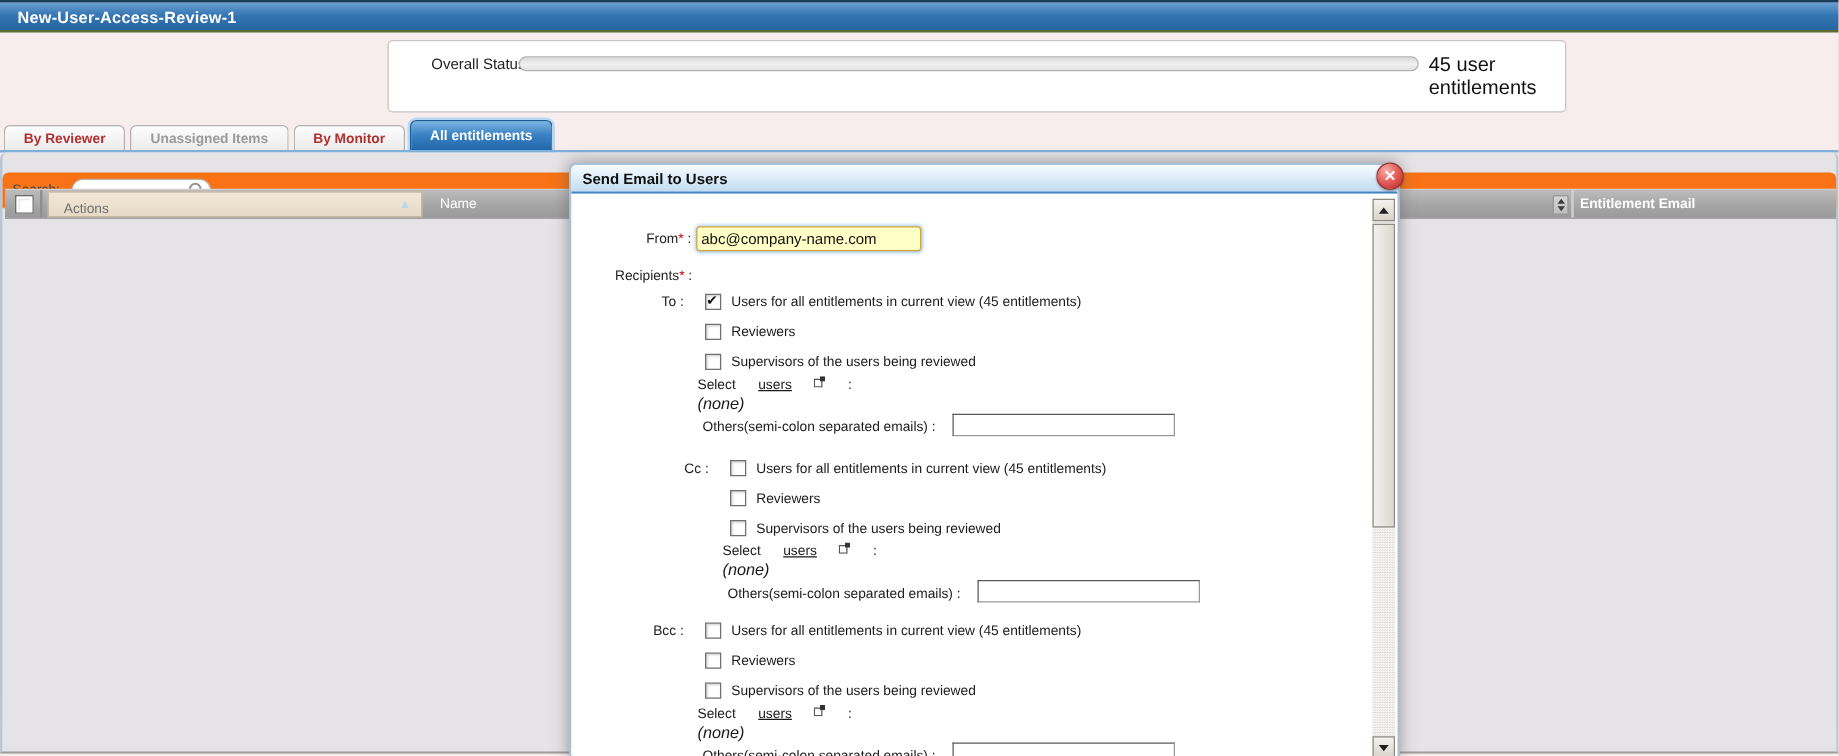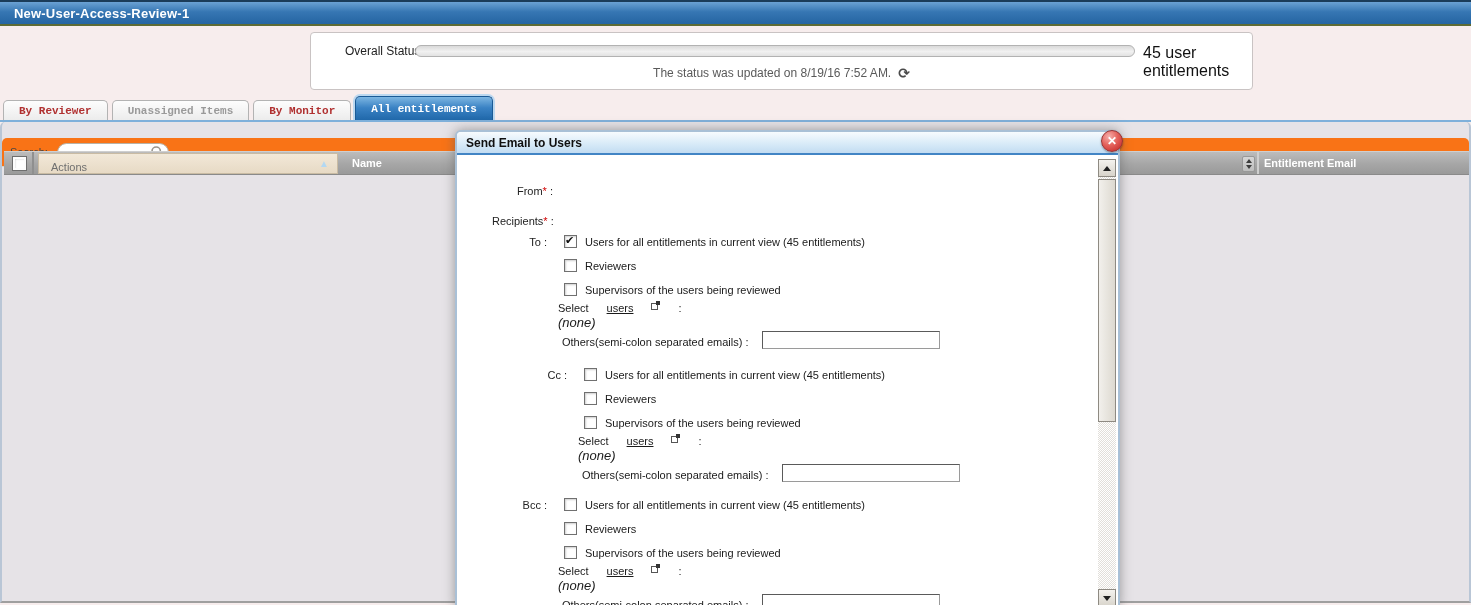--- a/index.html
+++ b/index.html
@@ -31,21 +31,21 @@
   .progress-fill { position:absolute; left:0; top:0; bottom:0; border-radius:7px; background:#8fb7df; }
   .status-count { position:absolute; left:832px; top:11px; font-size:16px; color:#111; }
   .status-updated {
     position:absolute; left:0; top:33px; width:100%;
     display:flex; align-items:center; justify-content:center; gap:7px;
     font-size:12px; color:#595959;
   }
   .refresh-glyph { font-family:"DejaVu Sans", sans-serif; font-size:14px; font-weight:bold; color:#4a4a4a; line-height:1; }
 
   
-  .tabs { position:absolute; left:3px; top:96px; height:25px; display:flex; align-items:flex-end; gap:4px;font-family:Liberation Mono, monospace; }
+  .tabs { position:absolute; left:3px; top:96px; height:25px; display:flex; align-items:flex-end; gap:4px; }
   .tab {
     height:21px; padding:0 15px; display:flex; align-items:center;
     border:1px solid #b3b3b3; border-bottom:none; border-radius:5px 5px 0 0;
     background:linear-gradient(180deg,#fdfdfd 0%, #ebebeb 100%);
     font-size:11px; font-weight:bold; cursor:pointer;
   }
   .tab.red { color:#b03030; }
   .tab.dim { color:#9a9a9a; }
   .tab.active {
     height:25px; color:#fff;
@@ -83,21 +83,21 @@
     position:absolute; left:6px; top:4px; width:15px; height:15px; background:#fff;
     border:1px solid #6e6e6e; box-shadow:inset 0 0 0 2px #fdfdfd, inset 2px 2px 2px #bdbdbd;
   }
   .hdr-actions {
     position:absolute; left:34px; top:1px; width:300px; height:21px;
     background:linear-gradient(180deg,#f2e8d8 0%, #e7dac5 100%);
     border:1px solid #c9bba3; display:flex; align-items:flex-end;
     font-size:11px; color:#6f6f6f; padding-left:12px;
   }
   .hdr-sort-asc { position:absolute; right:8px; top:4px; font-size:10px; color:#b3d8f2; }
-  .hdr-name { position:absolute; left:348px; top:5px; font-size:11px; font-weight:bold; color:#fff; }
+  .hdr-name { position:absolute; left:348px; top:5px; font-size:11px; font-weight:normal; color:#fff; }
   .col-sorter {
     position:absolute; left:1238px; top:4px; width:13px; height:16px;
     background:linear-gradient(180deg,#d6d6d6,#bdbdbd); border:1px solid #989898; border-radius:2px;
     display:flex; flex-direction:column; align-items:center; justify-content:center; line-height:0;
   }
   .col-sorter i { width:0; height:0; border-left:3px solid transparent; border-right:3px solid transparent; display:block; }
   .col-sorter .up { border-bottom:4px solid #3c3c3c; margin-bottom:2px; }
   .col-sorter .dn { border-top:4px solid #3c3c3c; }
   .col-divider { position:absolute; left:1253px; top:0; width:2px; height:100%; background:#cfcfcf; }
   .hdr-ent { position:absolute; left:1260px; top:5px; font-size:11px; font-weight:bold; color:#fff; }
@@ -185,24 +185,20 @@
   <div class="title-bar">
     <span class="t">New-User-Access-Review-1</span>
   </div>
 
   <div class="status-panel">
     <span class="status-label">Overall Status:</span>
     <div class="progress">
       <div class="progress-fill" style="width:0%"></div>
     </div>
     <span class="status-count">45 user entitlements</span>
-    <div class="status-updated">
-      <span>The status was updated on 8/19/16 7:52 AM.</span>
-      <span class="refresh-glyph">⟳</span>
-    </div>
   </div>
 
   <div class="tabs">
     <div class="tab red">
         <span>By Reviewer</span>
       </div>
     <div class="tab dim">
         <span>Unassigned Items</span>
       </div>
     <div class="tab red">
@@ -244,20 +240,21 @@
 
   <div class="dialog">
     <div class="dlg-titlebar">
       <span class="dlg-title">Send Email to Users</span>
     </div>
     <div class="dlg-close">
       <span>✕</span>
     </div>
 
     <span class="dlg-label" style="left:0; top:53px; width:96px; text-align:right;"><span>From</span><span class="req">*</span><span> :</span></span>
+    <input class="from-input" type="text" value="abc@company-name.com" style="">
 
     <span class="dlg-label" style="left:35px; top:83px;"><span>Recipients</span><span class="req">*</span><span> :</span></span>
 
     <div class="group" style="top:103px;">
       <span class="g-label">To :</span>
       <div class="g-row" style="top:0px;">
         <span class="checkbox checked"></span>
         <span class="g-opt">Users for all entitlements in current view (45 entitlements)</span>
       </div>
       <div class="g-row" style="top:24px;">

